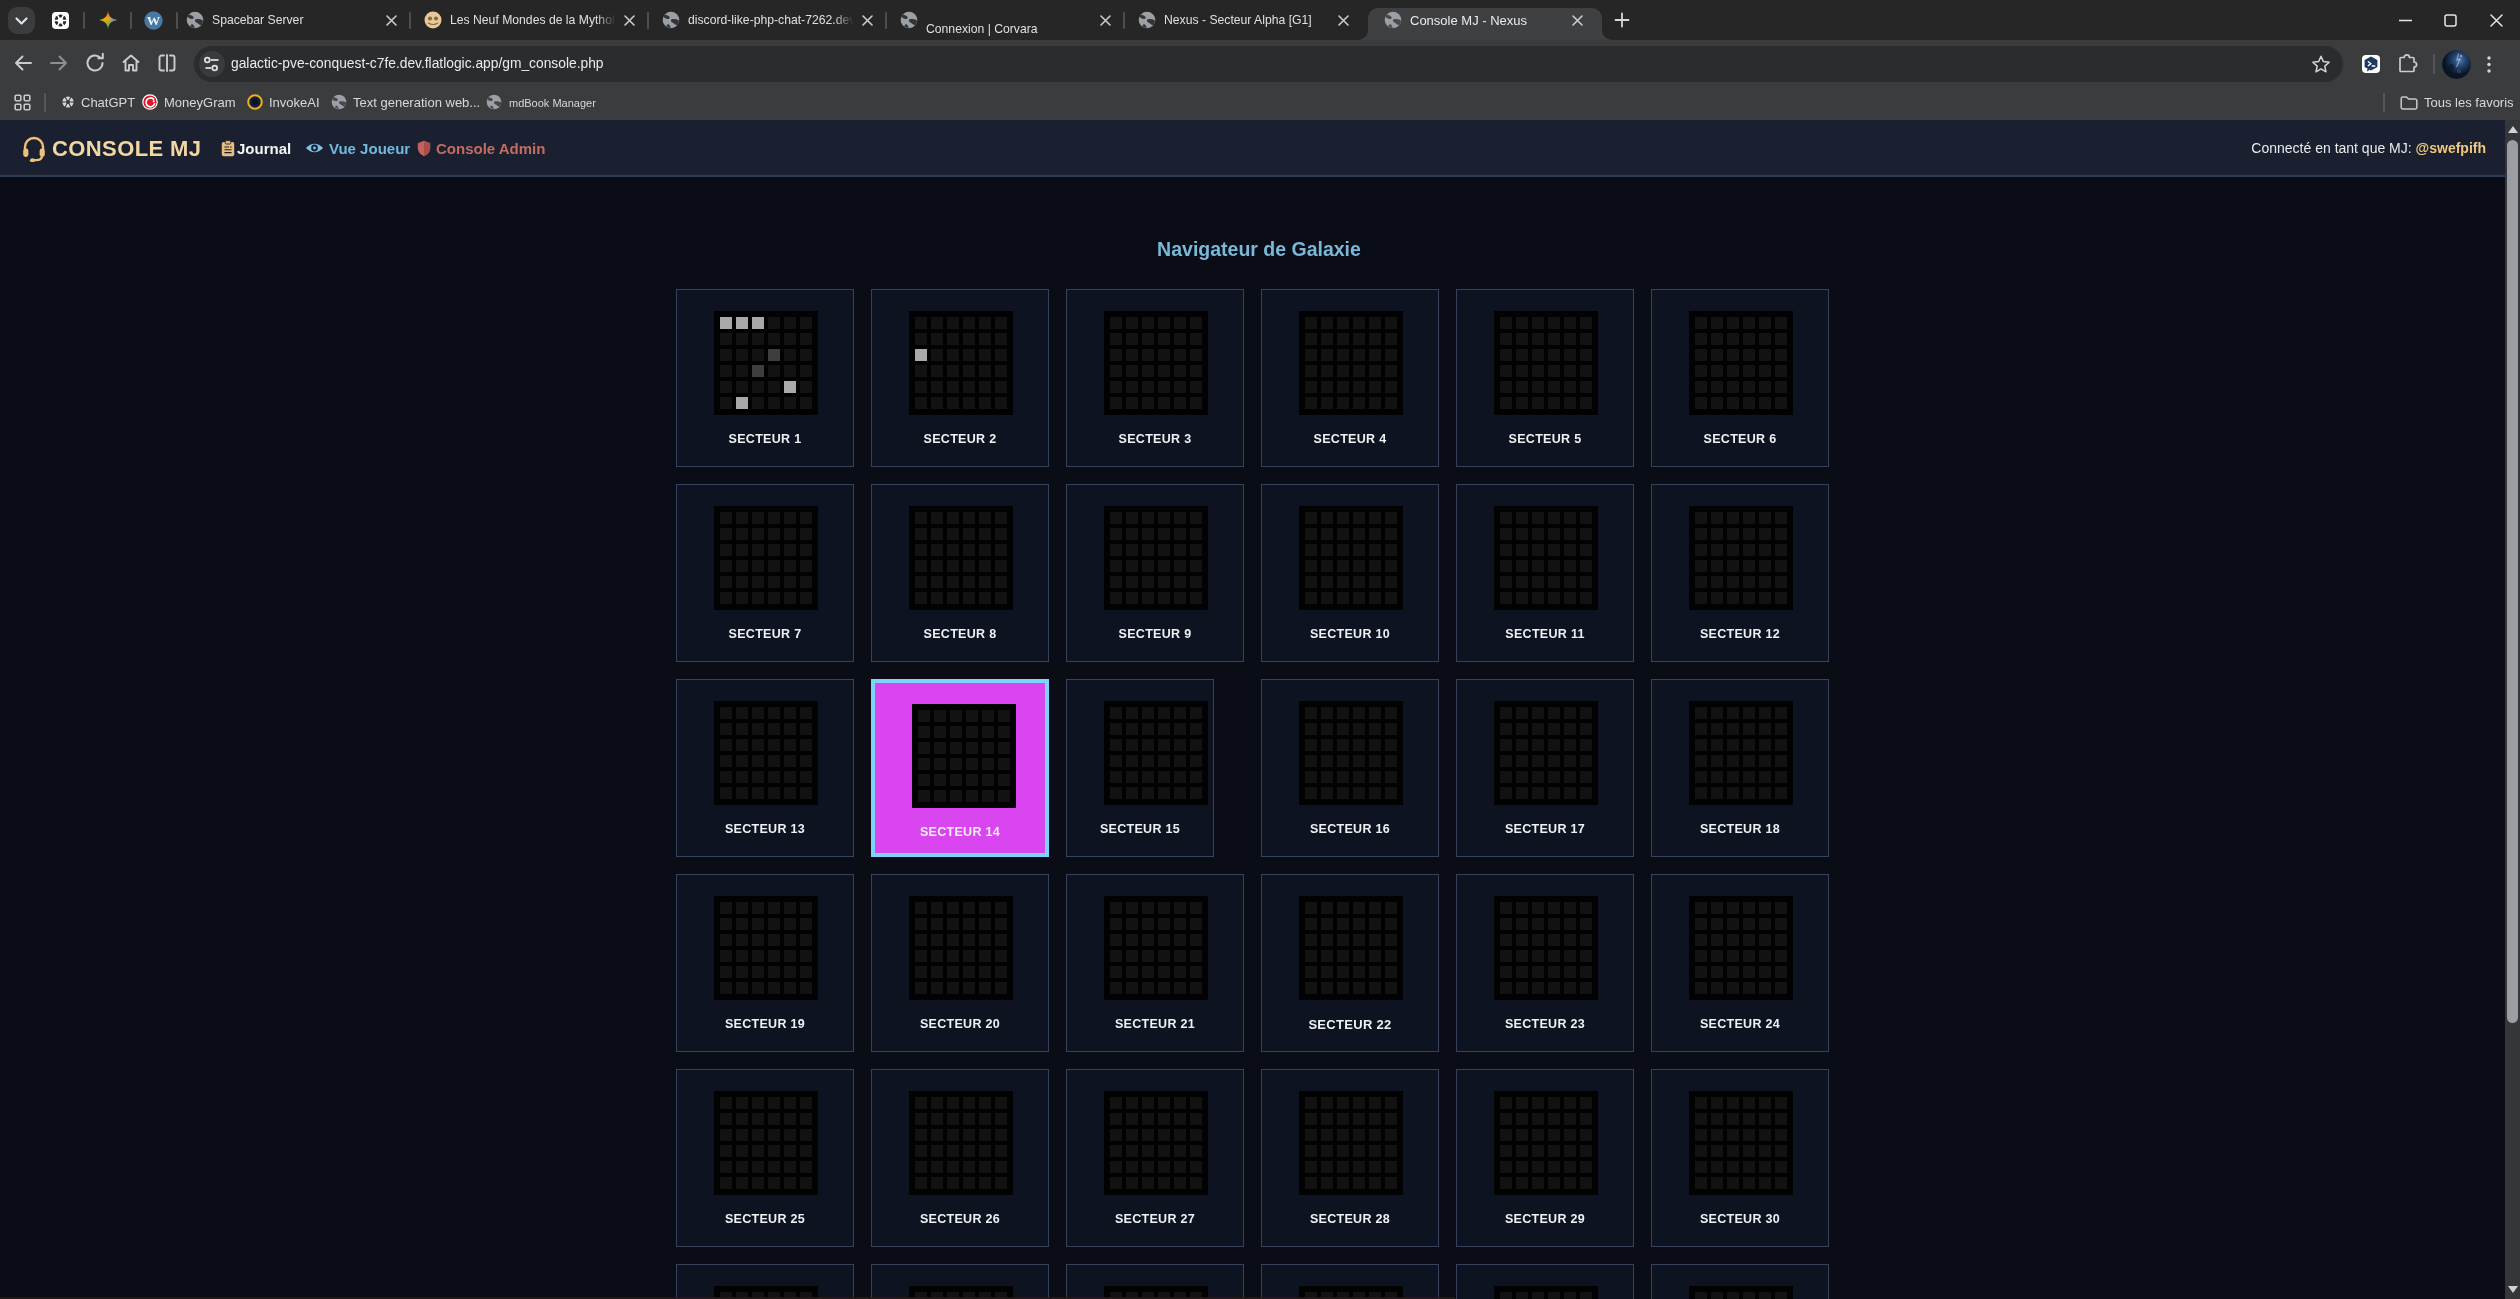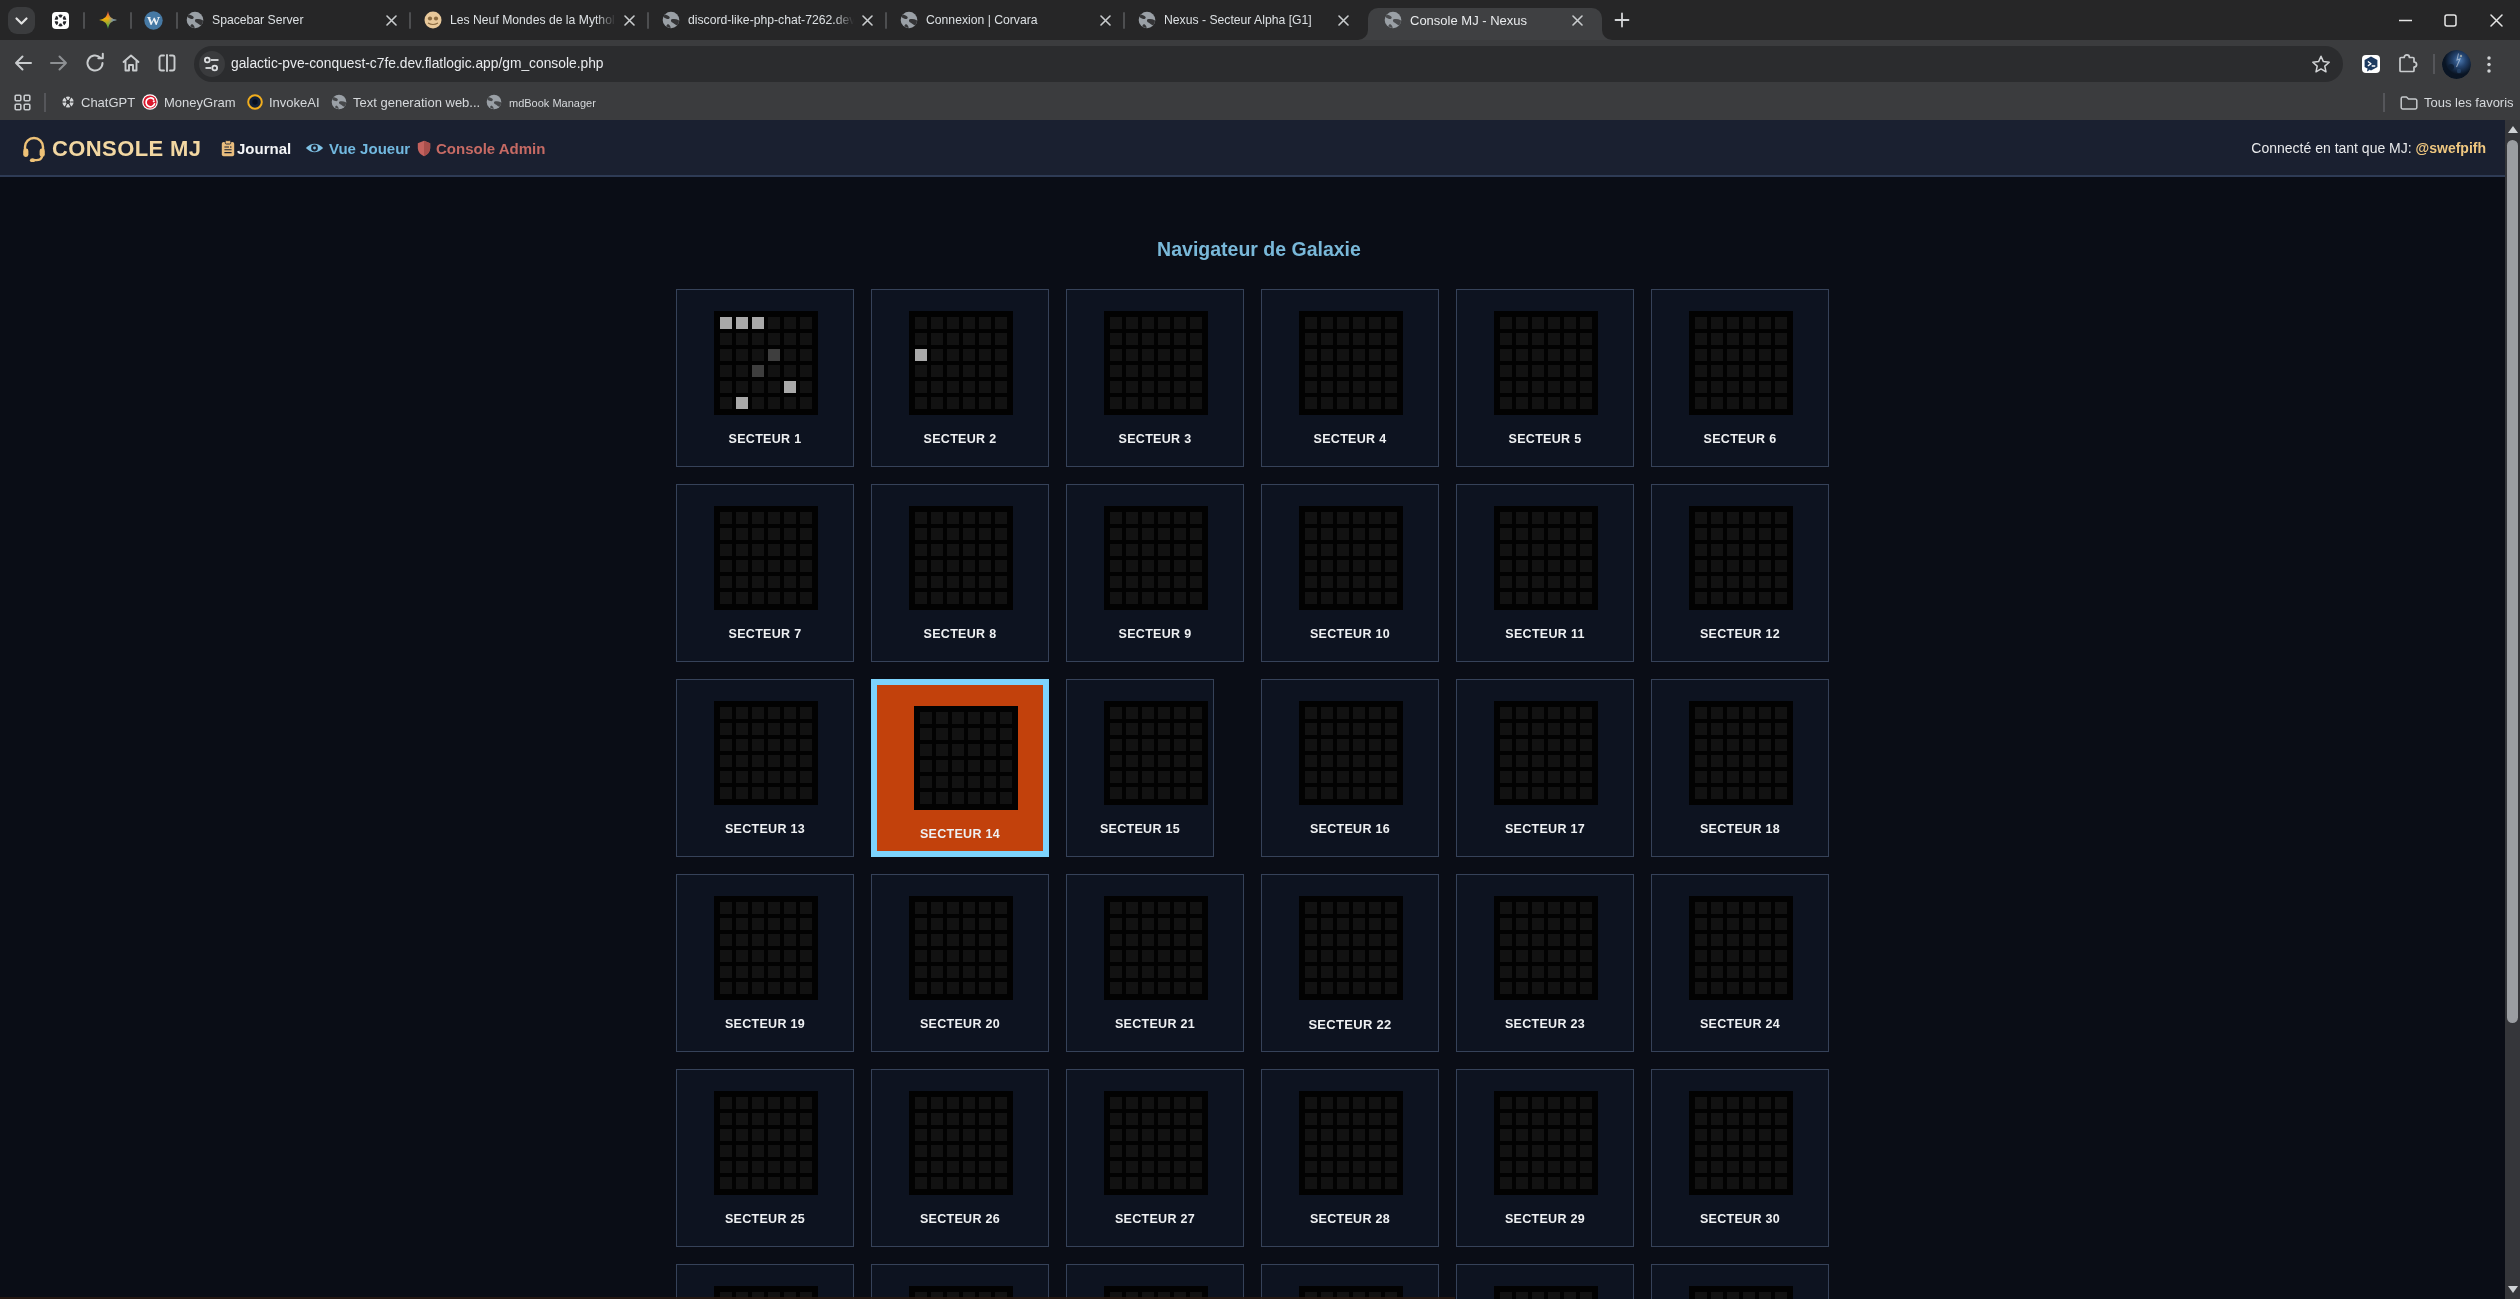--- a/index.html
+++ b/index.html
@@ -80,21 +80,21 @@
   </svg>
 <div style="position:absolute;left:885px;top:12px;width:2px;height:17px;background:#4d4e50;border-radius:1px;"></div>
 <div style="position:absolute;left:900px;top:11px;width:18px;height:18px;"><svg style="" width="18" height="18" viewBox="0 0 18 18">
       <circle cx="9.0" cy="9.0" r="8.3" fill="#9aa0a6"></circle>
       <g fill="#262627" opacity="0.88" transform="scale(1.0)">
         <path d="M3.0 3.4 C4.8 4.4 7.0 4.4 7.6 6.0 C8.1 7.4 6.8 8.3 5.1 8.0 C3.6 7.7 2.1 6.9 1.3 5.6 Z"></path>
         <path d="M9.2 8.6 C11.4 7.8 14.0 8.0 16.8 9.2 C17.2 11.0 16.4 13.0 15.0 14.4 C13.0 13.6 12.0 12.2 10.4 11.5 C9.1 10.9 8.6 9.5 9.2 8.6 Z"></path>
         <path d="M5.8 13.0 C7.4 13.6 8.4 14.8 8.7 16.9 C7.0 16.7 5.5 16.0 4.2 15.0 Z"></path>
       </g>
     </svg></div>
-<div style="position:absolute;left:926px;top:12px;width:166px;height:17px;color:#dce0e3;font-size:12.2px;line-height:17px;white-space:nowrap;overflow:hidden;-webkit-mask-image:linear-gradient(90deg,#000 88%,transparent);">Connexion | Corvara</div>
+<div style="position:absolute;left:926px;top:21px;width:166px;height:17px;color:#dce0e3;font-size:12.2px;line-height:17px;white-space:nowrap;overflow:hidden;-webkit-mask-image:linear-gradient(90deg,#000 88%,transparent);">Connexion | Corvara</div>
 <svg class="abs" style="left:1099.5px;top:14.5px" width="11" height="11" viewBox="0 0 11 11">
     <path d="M1 1 L10 10 M10 1 L1 10" stroke="#c9ccce" stroke-width="1.6" stroke-linecap="round"></path>
   </svg>
 <div style="position:absolute;left:1123px;top:12px;width:2px;height:17px;background:#4d4e50;border-radius:1px;"></div>
 <div style="position:absolute;left:1138px;top:11px;width:18px;height:18px;"><svg style="" width="18" height="18" viewBox="0 0 18 18">
       <circle cx="9.0" cy="9.0" r="8.3" fill="#9aa0a6"></circle>
       <g fill="#262627" opacity="0.88" transform="scale(1.0)">
         <path d="M3.0 3.4 C4.8 4.4 7.0 4.4 7.6 6.0 C8.1 7.4 6.8 8.3 5.1 8.0 C3.6 7.7 2.1 6.9 1.3 5.6 Z"></path>
         <path d="M9.2 8.6 C11.4 7.8 14.0 8.0 16.8 9.2 C17.2 11.0 16.4 13.0 15.0 14.4 C13.0 13.6 12.0 12.2 10.4 11.5 C9.1 10.9 8.6 9.5 9.2 8.6 Z"></path>
         <path d="M5.8 13.0 C7.4 13.6 8.4 14.8 8.7 16.9 C7.0 16.7 5.5 16.0 4.2 15.0 Z"></path>
@@ -808,21 +808,21 @@
       <div style="position:absolute;left:86px;top:70px;width:12px;height:12px;background:#121212;"></div>
       <div style="position:absolute;left:6px;top:86px;width:12px;height:12px;background:#121212;"></div>
       <div style="position:absolute;left:22px;top:86px;width:12px;height:12px;background:#121212;"></div>
       <div style="position:absolute;left:38px;top:86px;width:12px;height:12px;background:#121212;"></div>
       <div style="position:absolute;left:54px;top:86px;width:12px;height:12px;background:#121212;"></div>
       <div style="position:absolute;left:70px;top:86px;width:12px;height:12px;background:#121212;"></div>
       <div style="position:absolute;left:86px;top:86px;width:12px;height:12px;background:#121212;"></div>
     </div>
     <div style="position:absolute;left:0;top:142px;width:100%;text-align:center;color:#eef0f2;font-size:12.5px;font-weight:bold;letter-spacing:0.3px;">SECTEUR 13</div>
   </div>
-<div style="position:absolute;left:871px;top:679px;width:178px;height:178px;background:#c2410c;border:6px solid #7dd3fc;">
+<div style="position:absolute;left:871px;top:679px;width:178px;height:178px;background:#d946ef;border:4px solid #7dd3fc;">
     <div style="position:absolute;left:37px;top:21px;width:104px;height:104px;background:#020202;">
       <div style="position:absolute;left:6px;top:6px;width:12px;height:12px;background:#121212;"></div>
       <div style="position:absolute;left:22px;top:6px;width:12px;height:12px;background:#121212;"></div>
       <div style="position:absolute;left:38px;top:6px;width:12px;height:12px;background:#121212;"></div>
       <div style="position:absolute;left:54px;top:6px;width:12px;height:12px;background:#121212;"></div>
       <div style="position:absolute;left:70px;top:6px;width:12px;height:12px;background:#121212;"></div>
       <div style="position:absolute;left:86px;top:6px;width:12px;height:12px;background:#121212;"></div>
       <div style="position:absolute;left:6px;top:22px;width:12px;height:12px;background:#121212;"></div>
       <div style="position:absolute;left:22px;top:22px;width:12px;height:12px;background:#121212;"></div>
       <div style="position:absolute;left:38px;top:22px;width:12px;height:12px;background:#121212;"></div>

